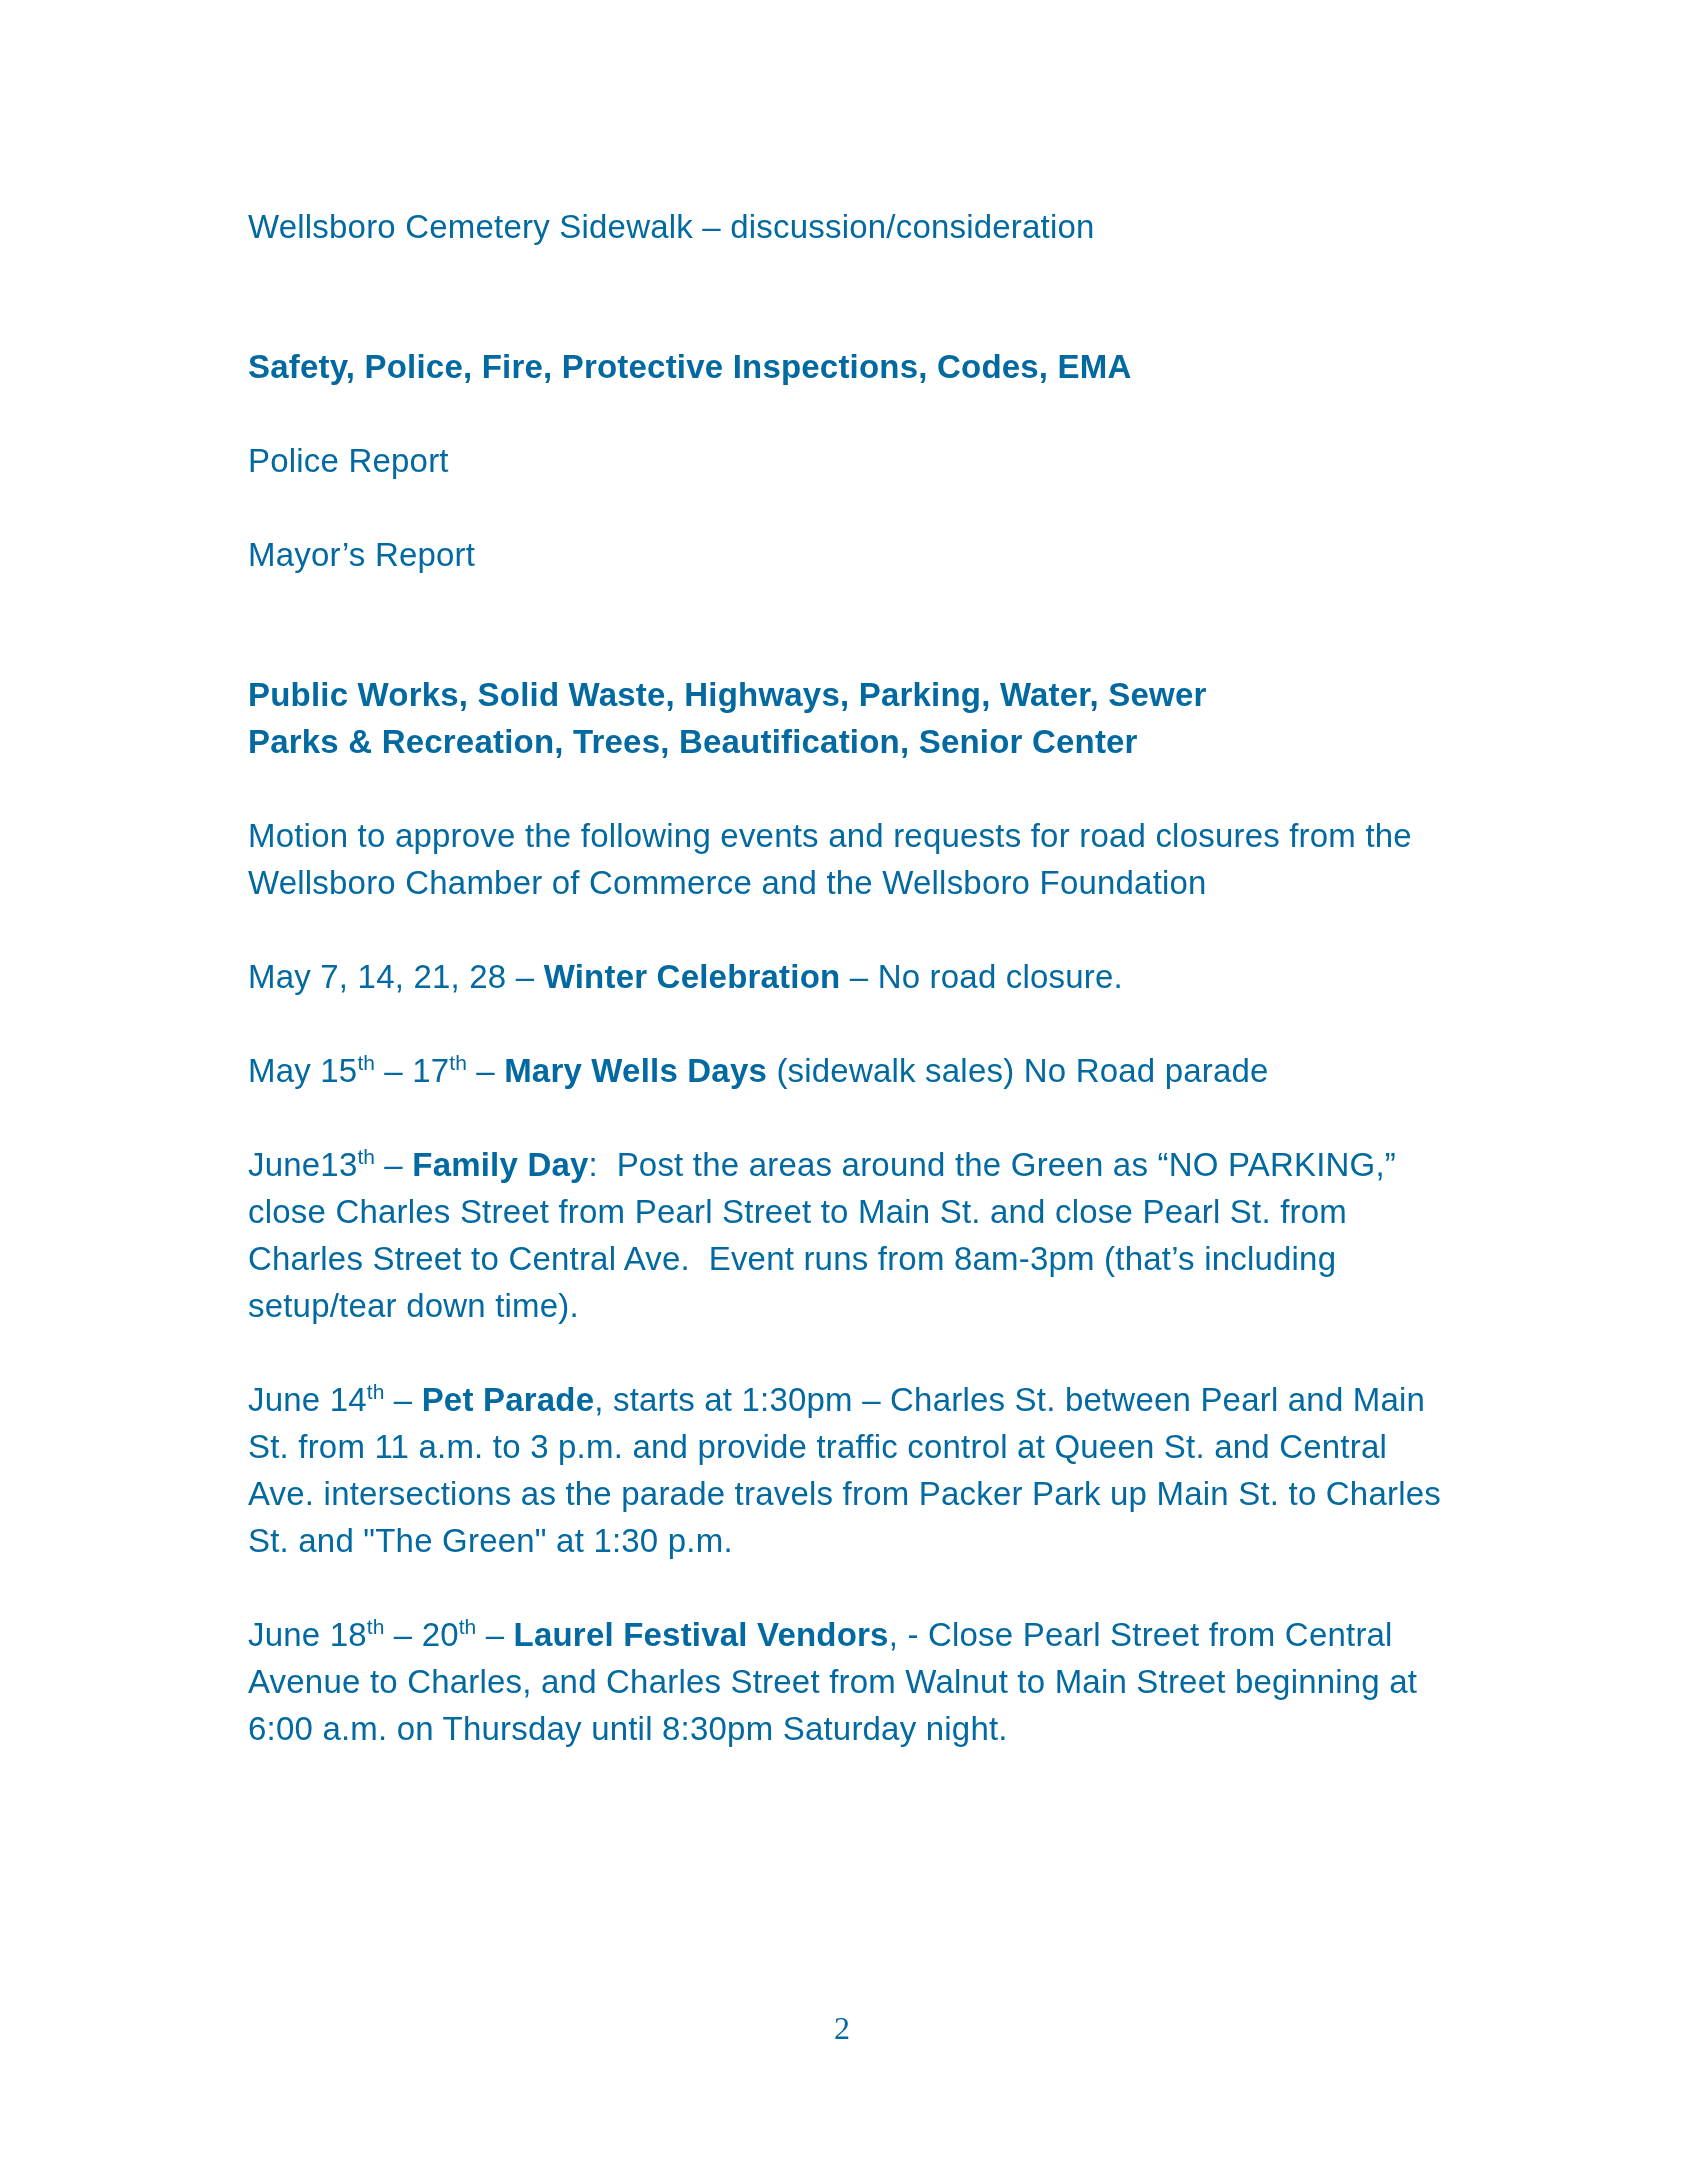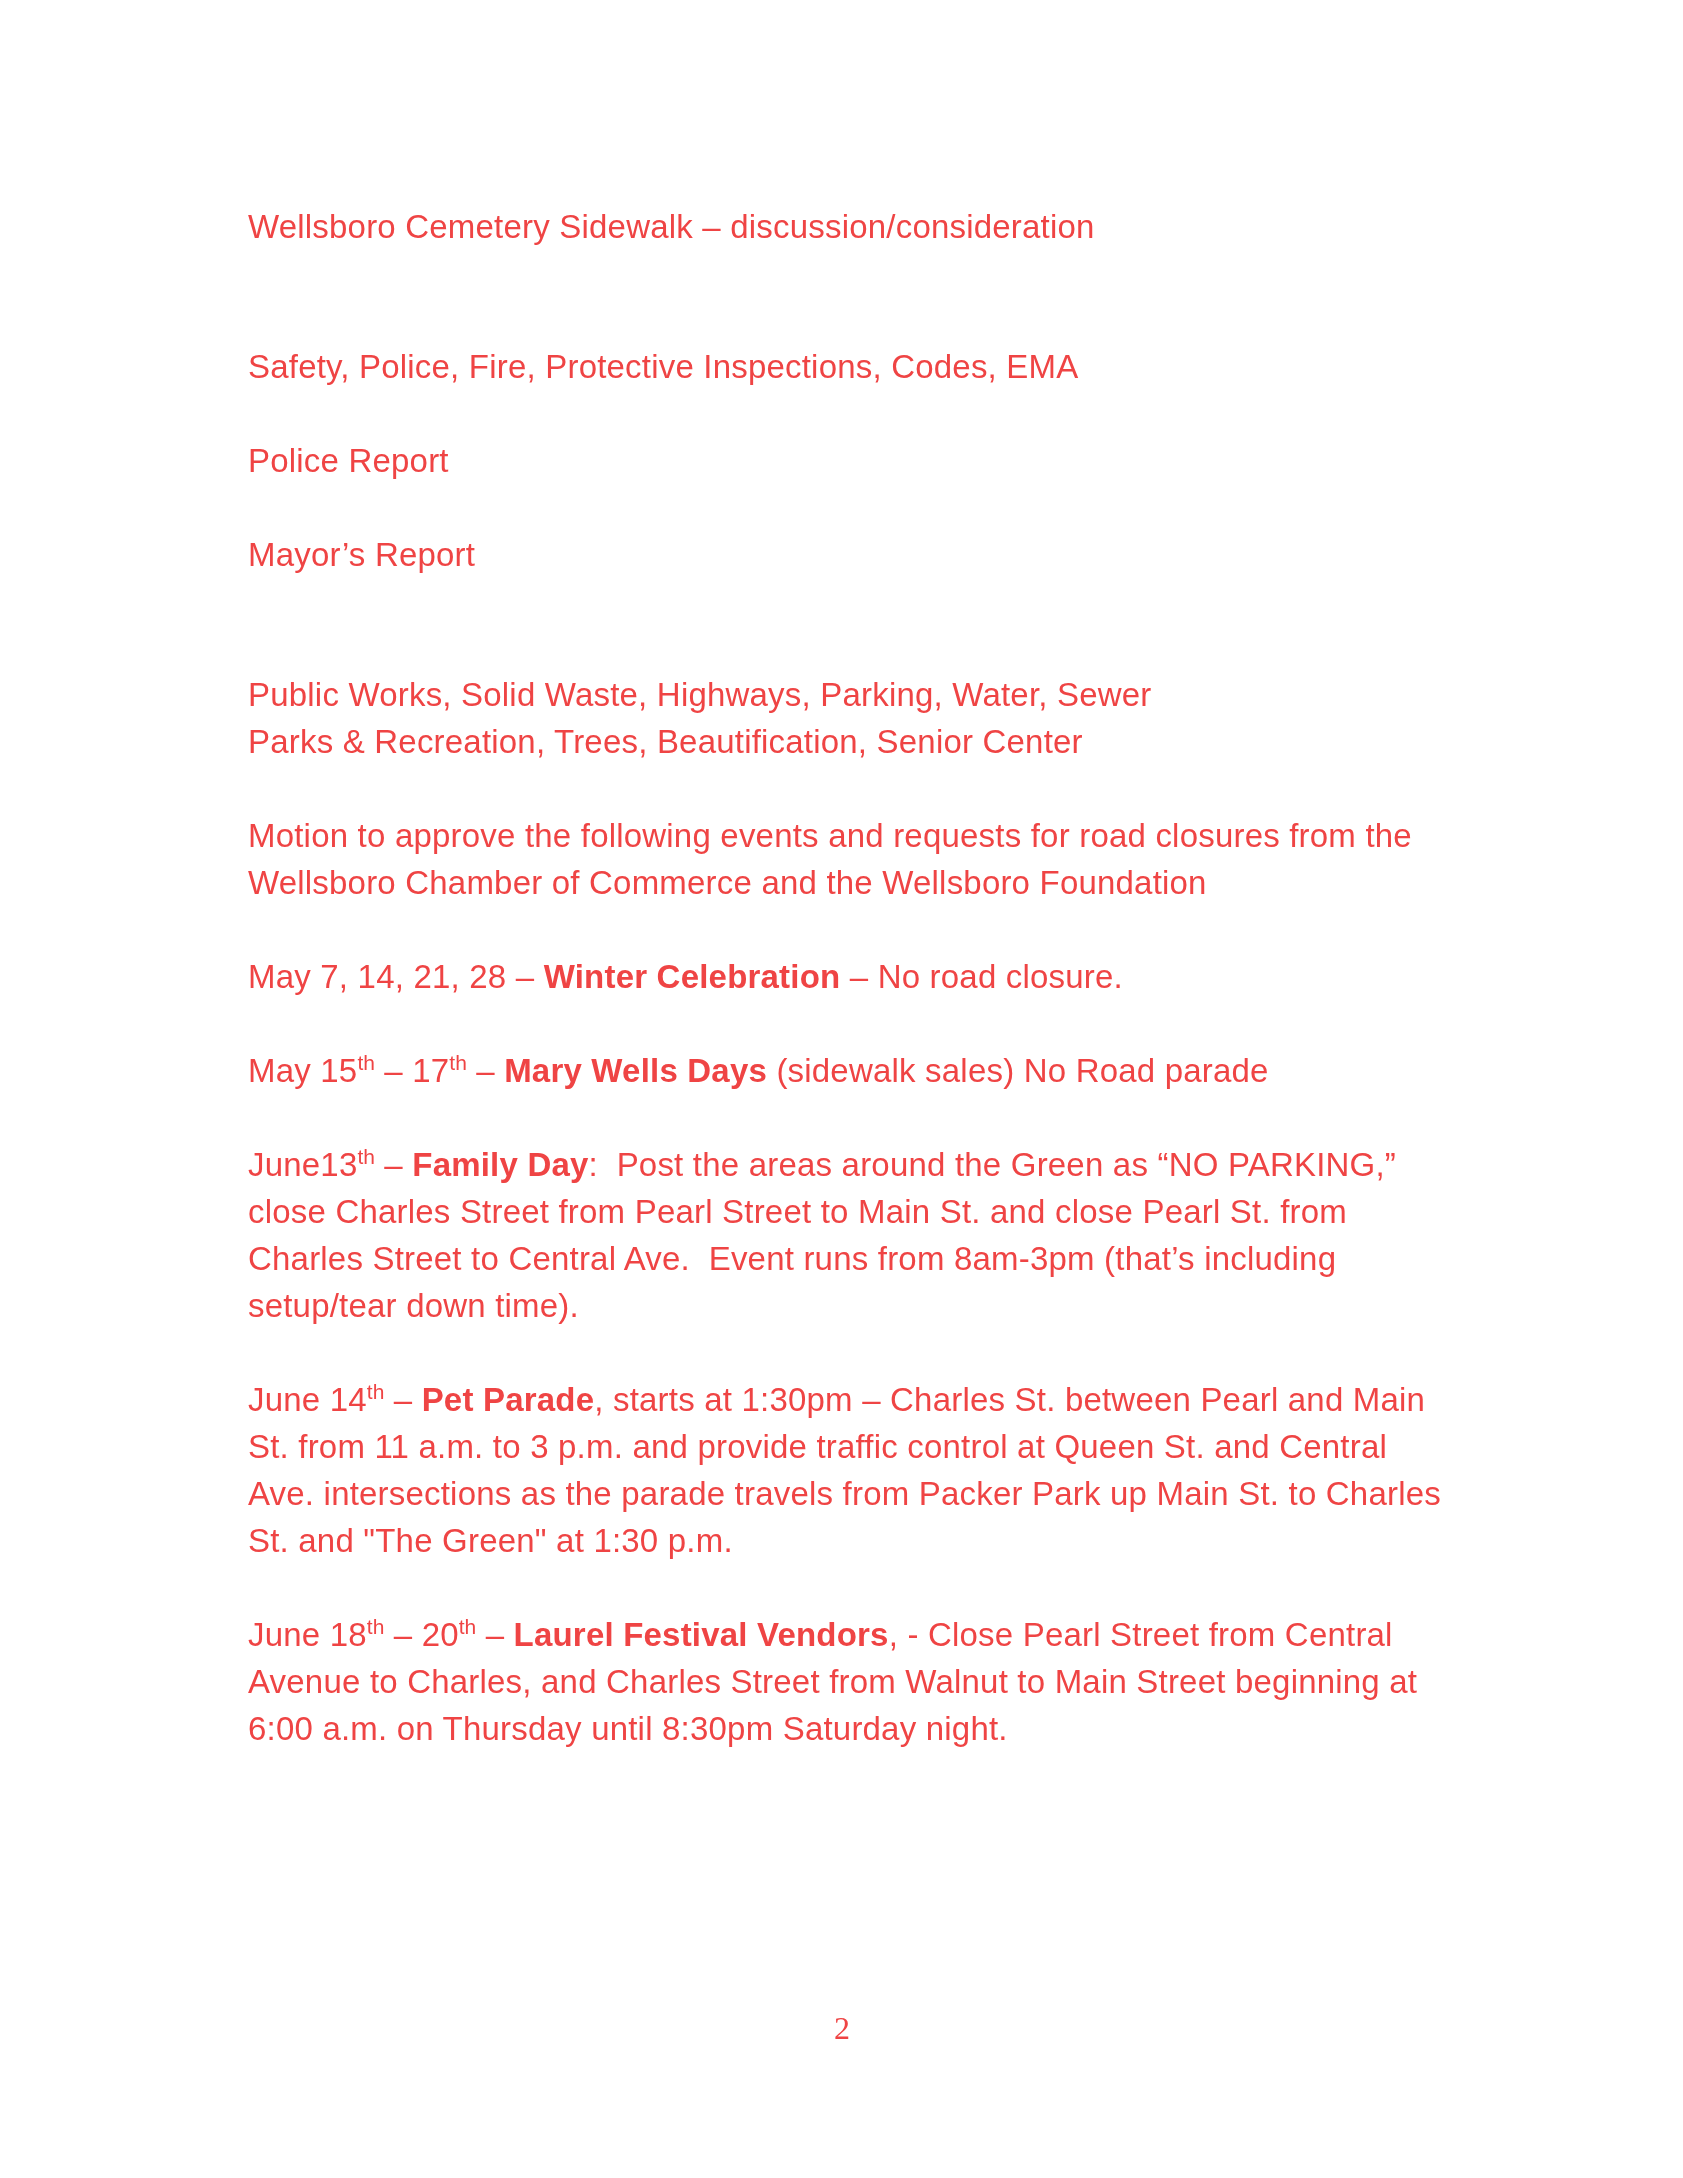--- a/index.html
+++ b/index.html
@@ -5,21 +5,21 @@
   html, body {
     margin: 0;
     padding: 0;
     background: #ffffff;
   }
   .page {
     position: relative;
     width: 1630px;
     height: 2178px;
     background: #ffffff;
-    color: #ef4444;
+    color: #0369a1;
     font-family: "Liberation Sans", sans-serif;
     overflow: hidden;
   }
   .content {
     position: absolute;
     top: 203px;
     left: 248px;
     width: 1193px;
   }
   .content p {
@@ -29,21 +29,21 @@
     white-space: pre-wrap;
     letter-spacing: 0.2px;
   }
   .content p.first {
     margin-top: 0;
   }
   .content p.mt2 {
     margin-top: 93px;
   }
   .heading {
-    font-weight: normal;
+    font-weight: bold;
   }
   .evt-title {
     font-weight: bold;
     text-decoration-thickness: 3px;
     text-underline-offset: 6px;
   }
   sup.ord {
     font-size: 21px;
     line-height: 0;
     vertical-align: 12px;

